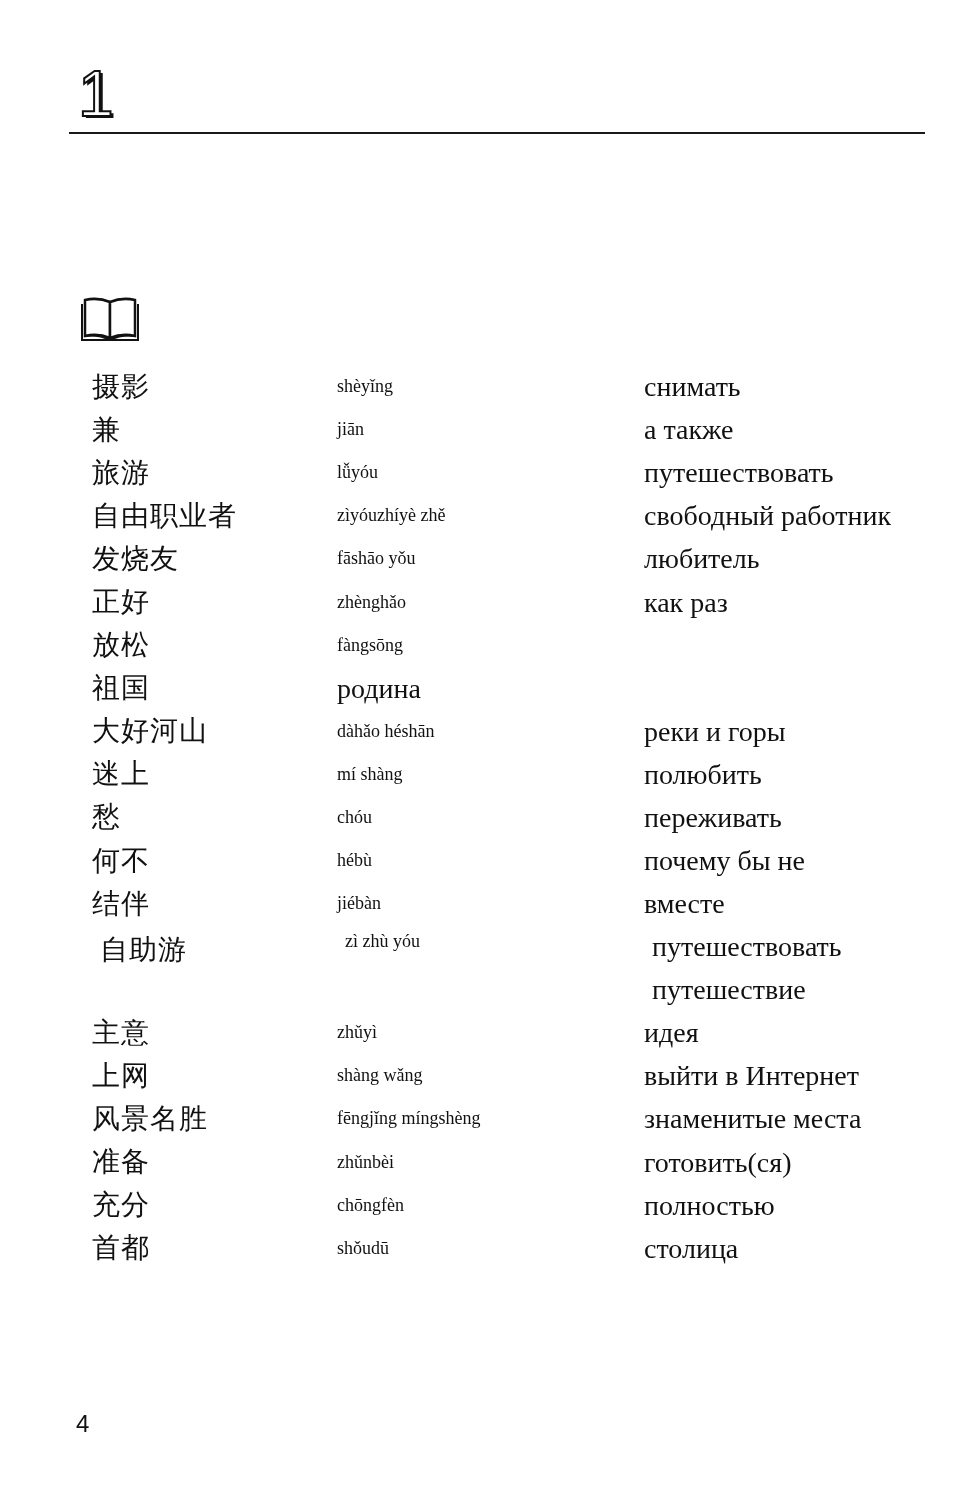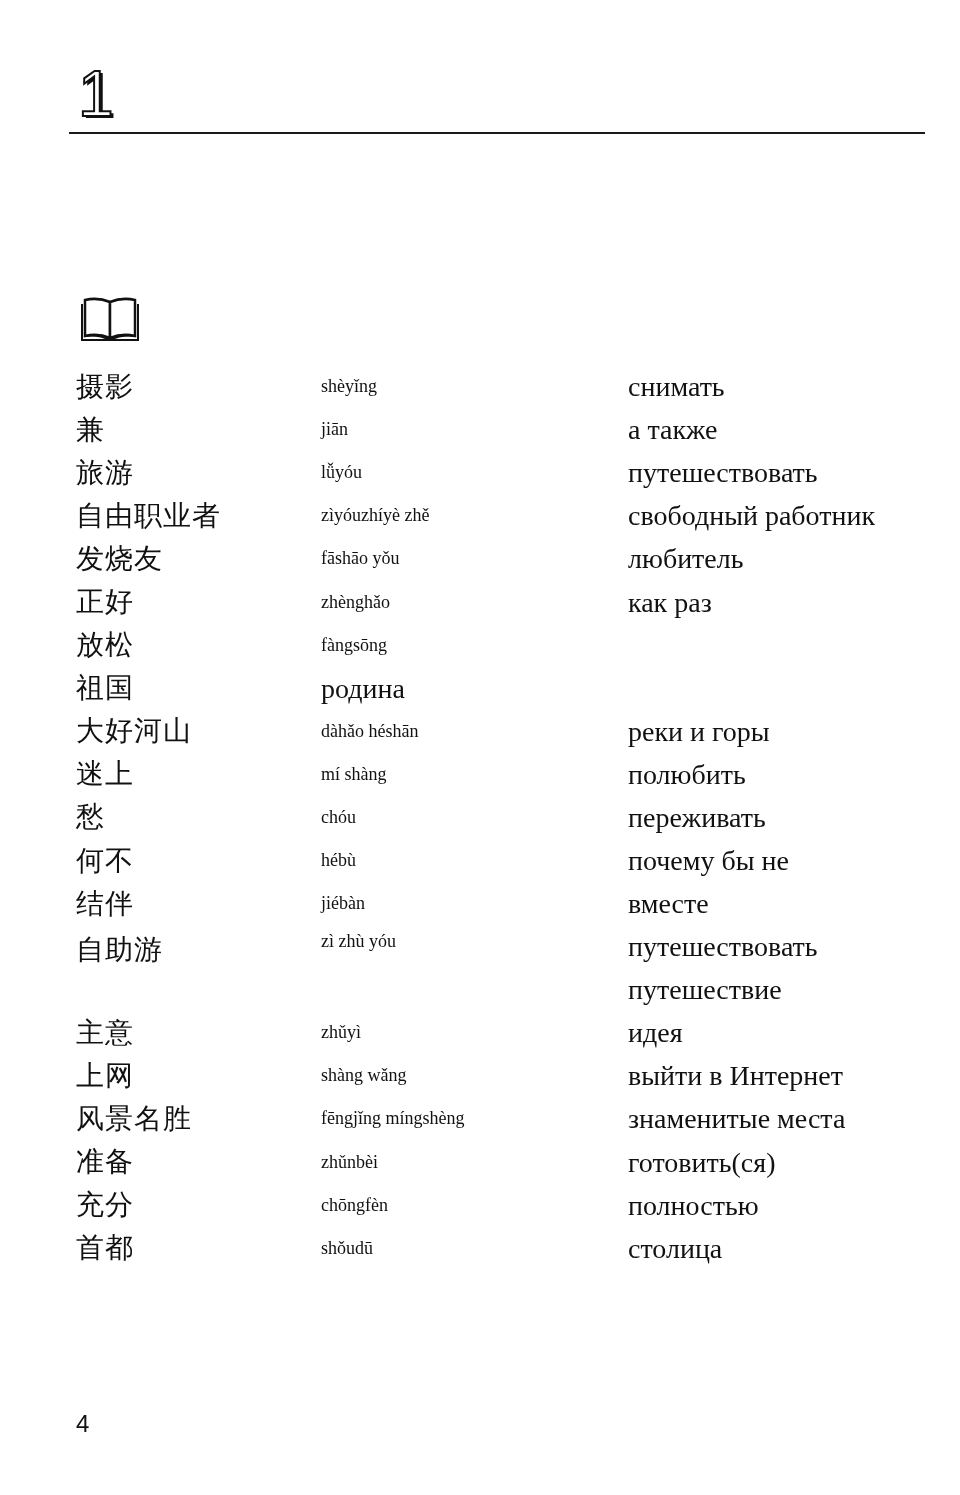--- a/index.html
+++ b/index.html
@@ -18,26 +18,26 @@
       letter-spacing: 0;
     }
     .header-rule {
       position: absolute; left: 69px; top: 132px; width: 856px; height: 2px;
       background: #1a1a1a;
     }
     .book-icon {
       position: absolute; left: 78px; top: 296px; width: 64px; height: 48px;
     }
     .vocab {
-      position: absolute; left: 76px; top: 365px; width: 860px;
+      position: absolute; left: 92px; top: 365px; width: 860px;
     }
     .row {
       display: flex; height: 43.1px; align-items: center;
     }
-    .row.tall { height: 86px; align-items: flex-start; padding-top: 6px; box-sizing: border-box; }
+    .row.tall { height: 86px; align-items: flex-start; padding-top: 6px; box-sizing: border-box; margin-left: 8px; }
     .col-hanzi {
       width: 245px;
       font-family: "DejaVu Sans", sans-serif;
       font-size: 28px; letter-spacing: 1px;
     }
     .col-pinyin {
       width: 307px;
       font-size: 18px;
     }
     .col-ru {

